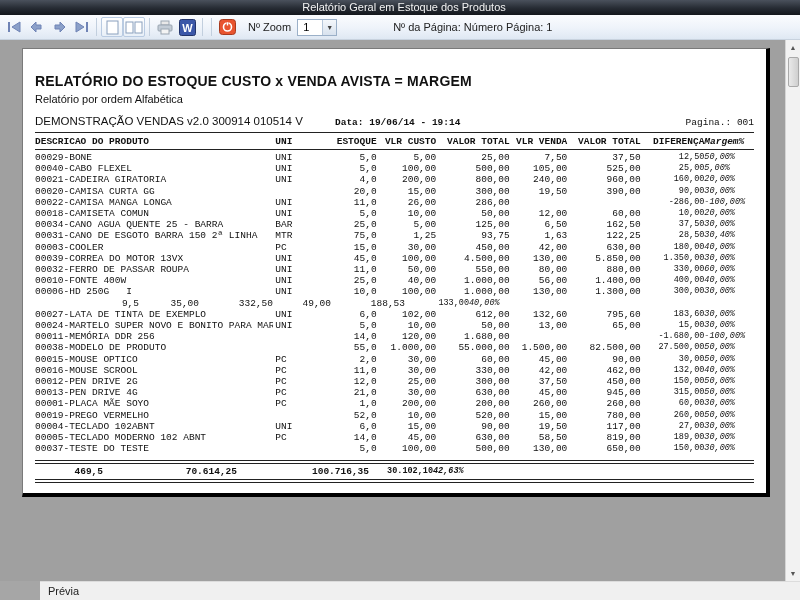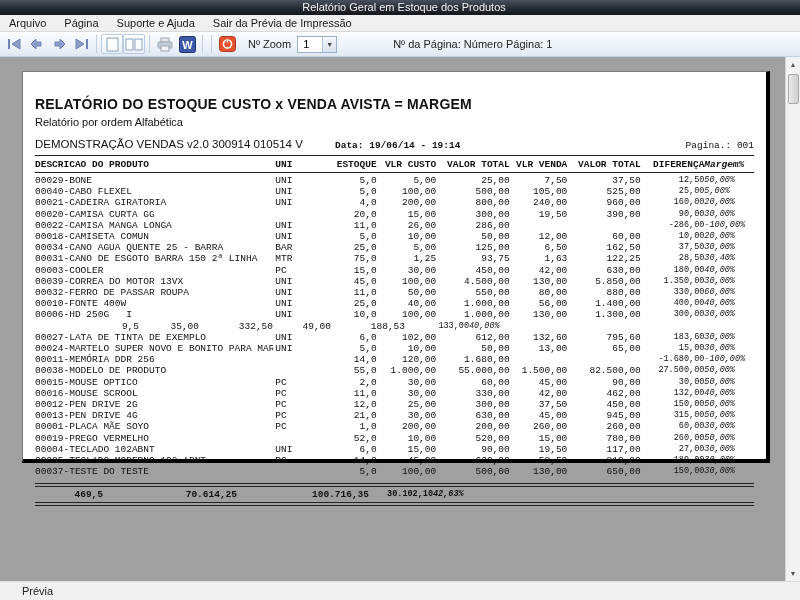--- a/index.html
+++ b/index.html
@@ -36,21 +36,21 @@
   .preview { flex:1 1 auto; position:relative; background:#a0a0a0; overflow:hidden; }
   .vscroll { position:absolute; top:0; right:0; width:15px; bottom:0; background:#f2f2f2;
     border-left:1px solid #d5d5d5; display:flex; flex-direction:column; align-items:center; }
   .sbtn { width:15px; height:15px; font-size:7px; color:#555; display:flex; align-items:center;
     justify-content:center; background:#f2f2f2; }
   .sthumb { width:11px; height:30px; margin-top:2px; background:linear-gradient(90deg,#e9e9e9,#cfcfcf);
     border:1px solid #a9a9a9; border-radius:2px; }
   .sspace { flex:1; }
 
   
-  .page { position:absolute; left:22px; top:14px; width:748px; height:392px; background:#ffffff;
+  .page { position:absolute; left:22px; top:8px; width:748px; height:449px; background:#ffffff;
     border:1px solid #7a7a7a; border-right:4px solid #000; border-bottom:4px solid #000;
     padding:24px 12px 16px 12px; }
   .rpt-title { font-size:14px; font-weight:bold; color:#111; letter-spacing:.2px; }
   .rpt-subtitle { font-size:11px; color:#111; margin-top:4px; }
   .rpt-sysline { display:flex; align-items:baseline; margin-top:10px;justify-content:space-between; }
   .rpt-sys { font-size:11.5px; color:#111; flex:0 0 300px; }
   .rpt-date { font-family:"Liberation Mono", monospace; font-size:9.5px; font-weight:bold; color:#111; }
   .rpt-page { font-family:"Liberation Mono", monospace; font-size:9.5px; font-weight:normal; color:#111; margin-left:auto; }
   .hr { border-top:1px solid #222; margin-top:4px; }
   .hr2 { height:4px; border-top:1px solid #222; border-bottom:1px solid #222; }
@@ -67,39 +67,33 @@
   .c-vt2 { width:74px; text-align:right; }
   .c-dif { width:64px; text-align:right; font-size:8.5px; }
   .c-mrg { width:50px; text-align:left; font-size:8.5px;font-style:italic; }
   .thead .c-dif, .thead .c-mrg { font-size:9.5px; }
   .total-row { font-weight:bold; line-height:15px; }
   .total-row .c-lbl { width:276px; }
   .rows-box { margin-top:2px; }
 
   
   .statusbar { height:19px; background:#f0f0f0; border-top:1px solid #dcdcdc;
-    font-size:11px; color:#222; line-height:18px; padding-left:22px; flex:0 0 auto; }
+    font-size:11px; color:#222; line-height:18px; padding-left:8px; flex:0 0 auto;margin-left:40px; }
 
   svg { display:block; }
 </style>
 </head>
 <body>
 
 <div class="window">
 
   <div class="titlebar">
     <span>Relatório Geral em Estoque dos Produtos</span>
   </div>
 
-  <div class="menubar">
-    <span class="menu-item">Arquivo</span>
-    <span class="menu-item">Página</span>
-    <span class="menu-item">Suporte e Ajuda</span>
-    <span class="menu-item">Sair da Prévia de Impressão</span>
-  </div>
 
   <div class="toolbar">
     <div class="tbtn">
       <svg width="16" height="12" viewBox="0 0 16 12">
         <rect x="1" y="1" width="2" height="10" fill="#6f83b5"></rect>
         <path d="M13 1 L5 6 L13 11 Z" fill="#8ba0c9" stroke="#6f83b5"></path>
       </svg>
     </div>
     <div class="tbtn">
       <svg width="16" height="12" viewBox="0 0 16 12">

